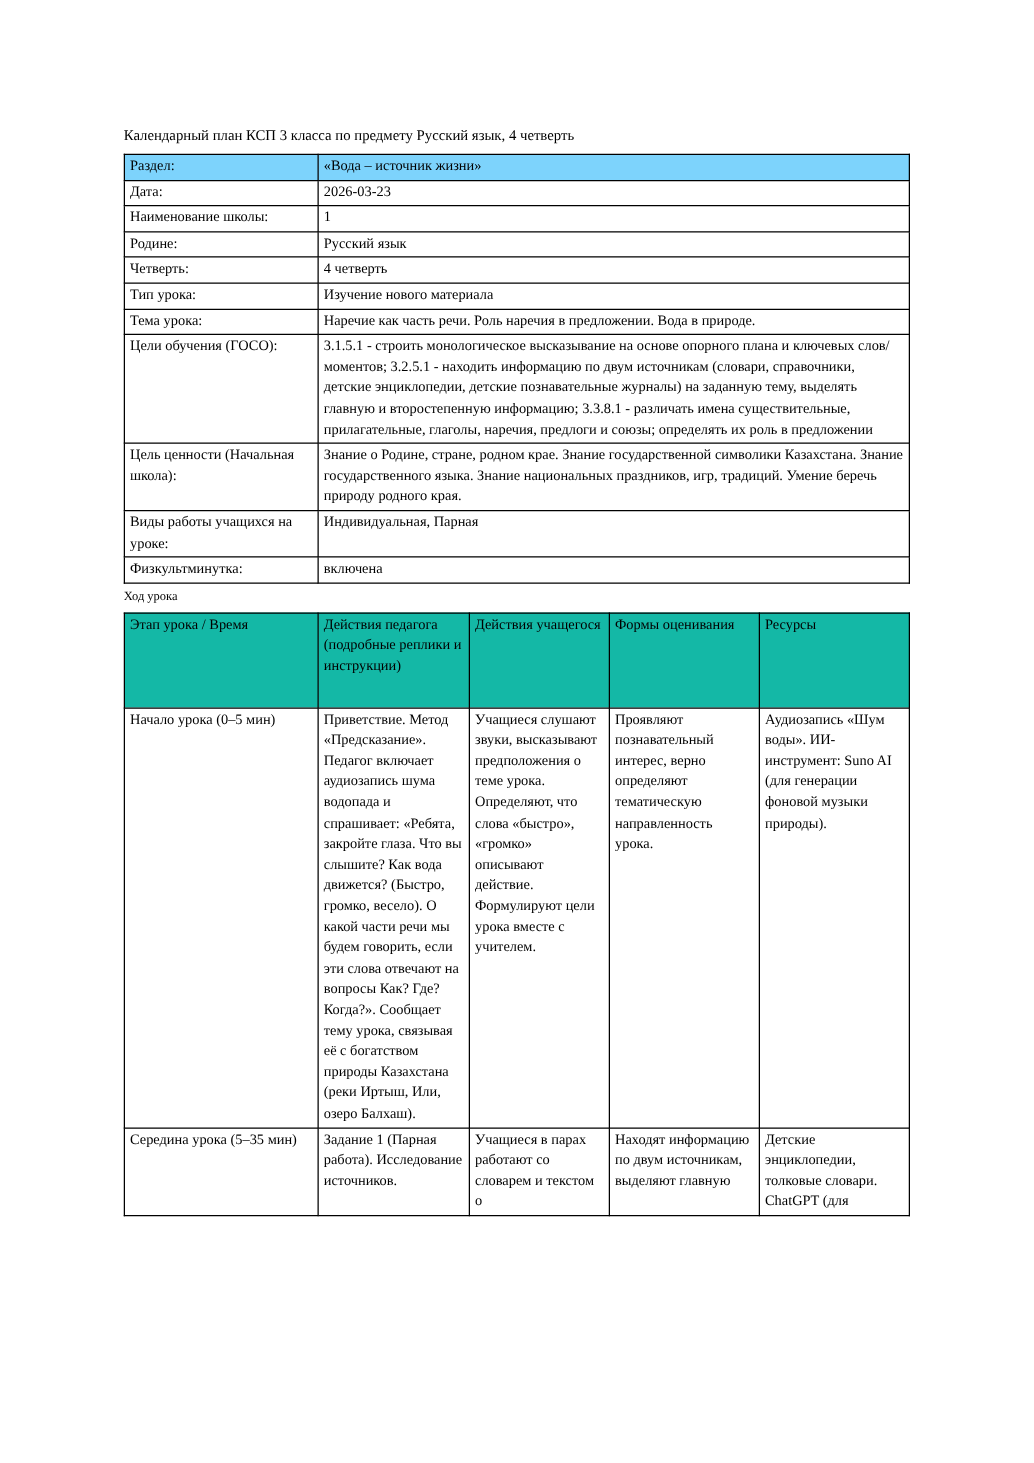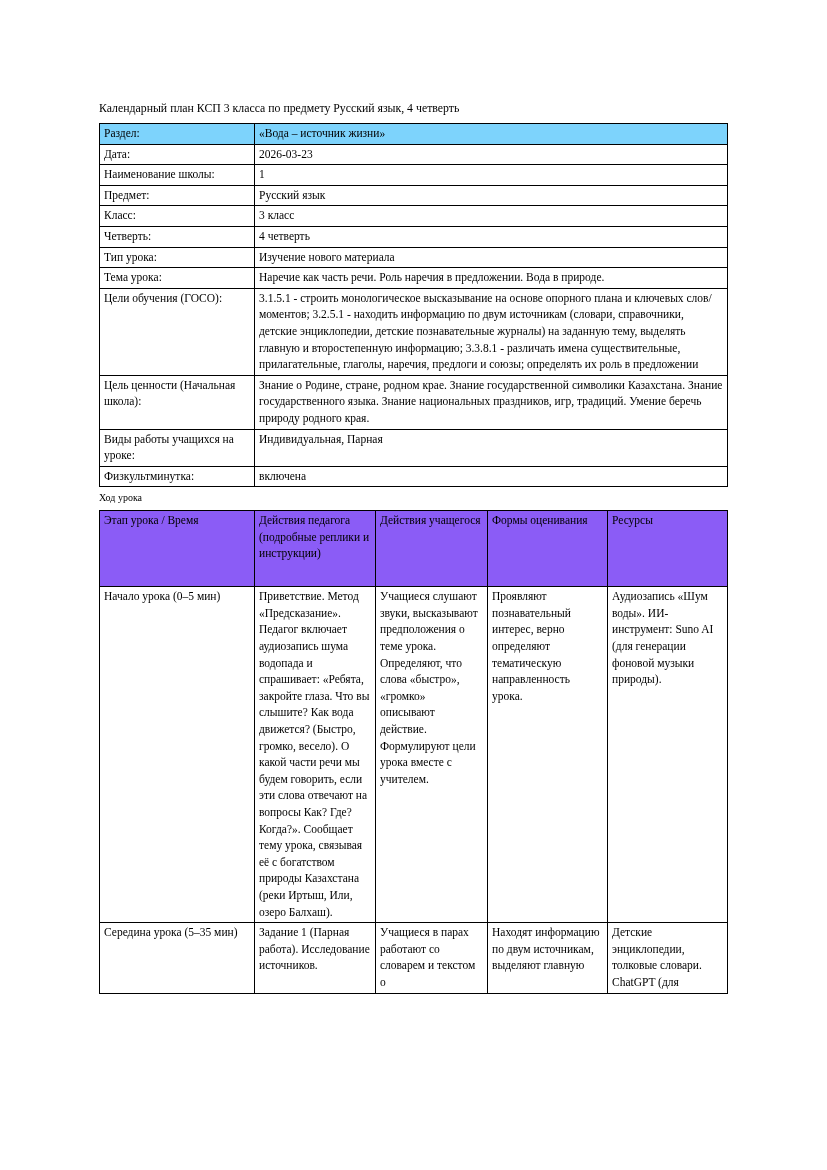--- a/index.html
+++ b/index.html
@@ -55,21 +55,21 @@
   .info-table col.c-value { width: 473px; }
   .info-table tr.shaded td { background: #7dd3fc; }
   .info-table td.label { white-space: normal; }
 
   
   .flow-table col.f1 { width: 155px; }
   .flow-table col.f2 { width: 121px; }
   .flow-table col.f3 { width: 112px; }
   .flow-table col.f4 { width: 120px; }
   .flow-table col.f5 { width: 120px; }
-  .flow-table thead td { background: #8b5cf6; margin-top: 16px; }
+  .flow-table thead td { background: #14b8a6; margin-top: 16px; }
   .flow-table .hdr-cell { height: 72px; }
 </style>
 </head>
 <body>
 
 <div class="page">
 
   <div class="doc-title">Календарный план КСП 3 класса по предмету Русский язык, 4 четверть</div>
 
   <table class="info-table">
@@ -84,26 +84,22 @@
         </tr>
         <tr>
           <td class="label">Дата:</td>
           <td>2026-03-23</td>
         </tr>
         <tr>
           <td class="label">Наименование школы:</td>
           <td>1</td>
         </tr>
         <tr>
-          <td class="label">Предмет:</td>
+          <td class="label">Родине:</td>
           <td>Русский язык</td>
-        </tr>
-        <tr>
-          <td class="label">Класс:</td>
-          <td>3 класс</td>
         </tr>
         <tr>
           <td class="label">Четверть:</td>
           <td>4 четверть</td>
         </tr>
         <tr>
           <td class="label">Тип урока:</td>
           <td>Изучение нового материала</td>
         </tr>
         <tr>

